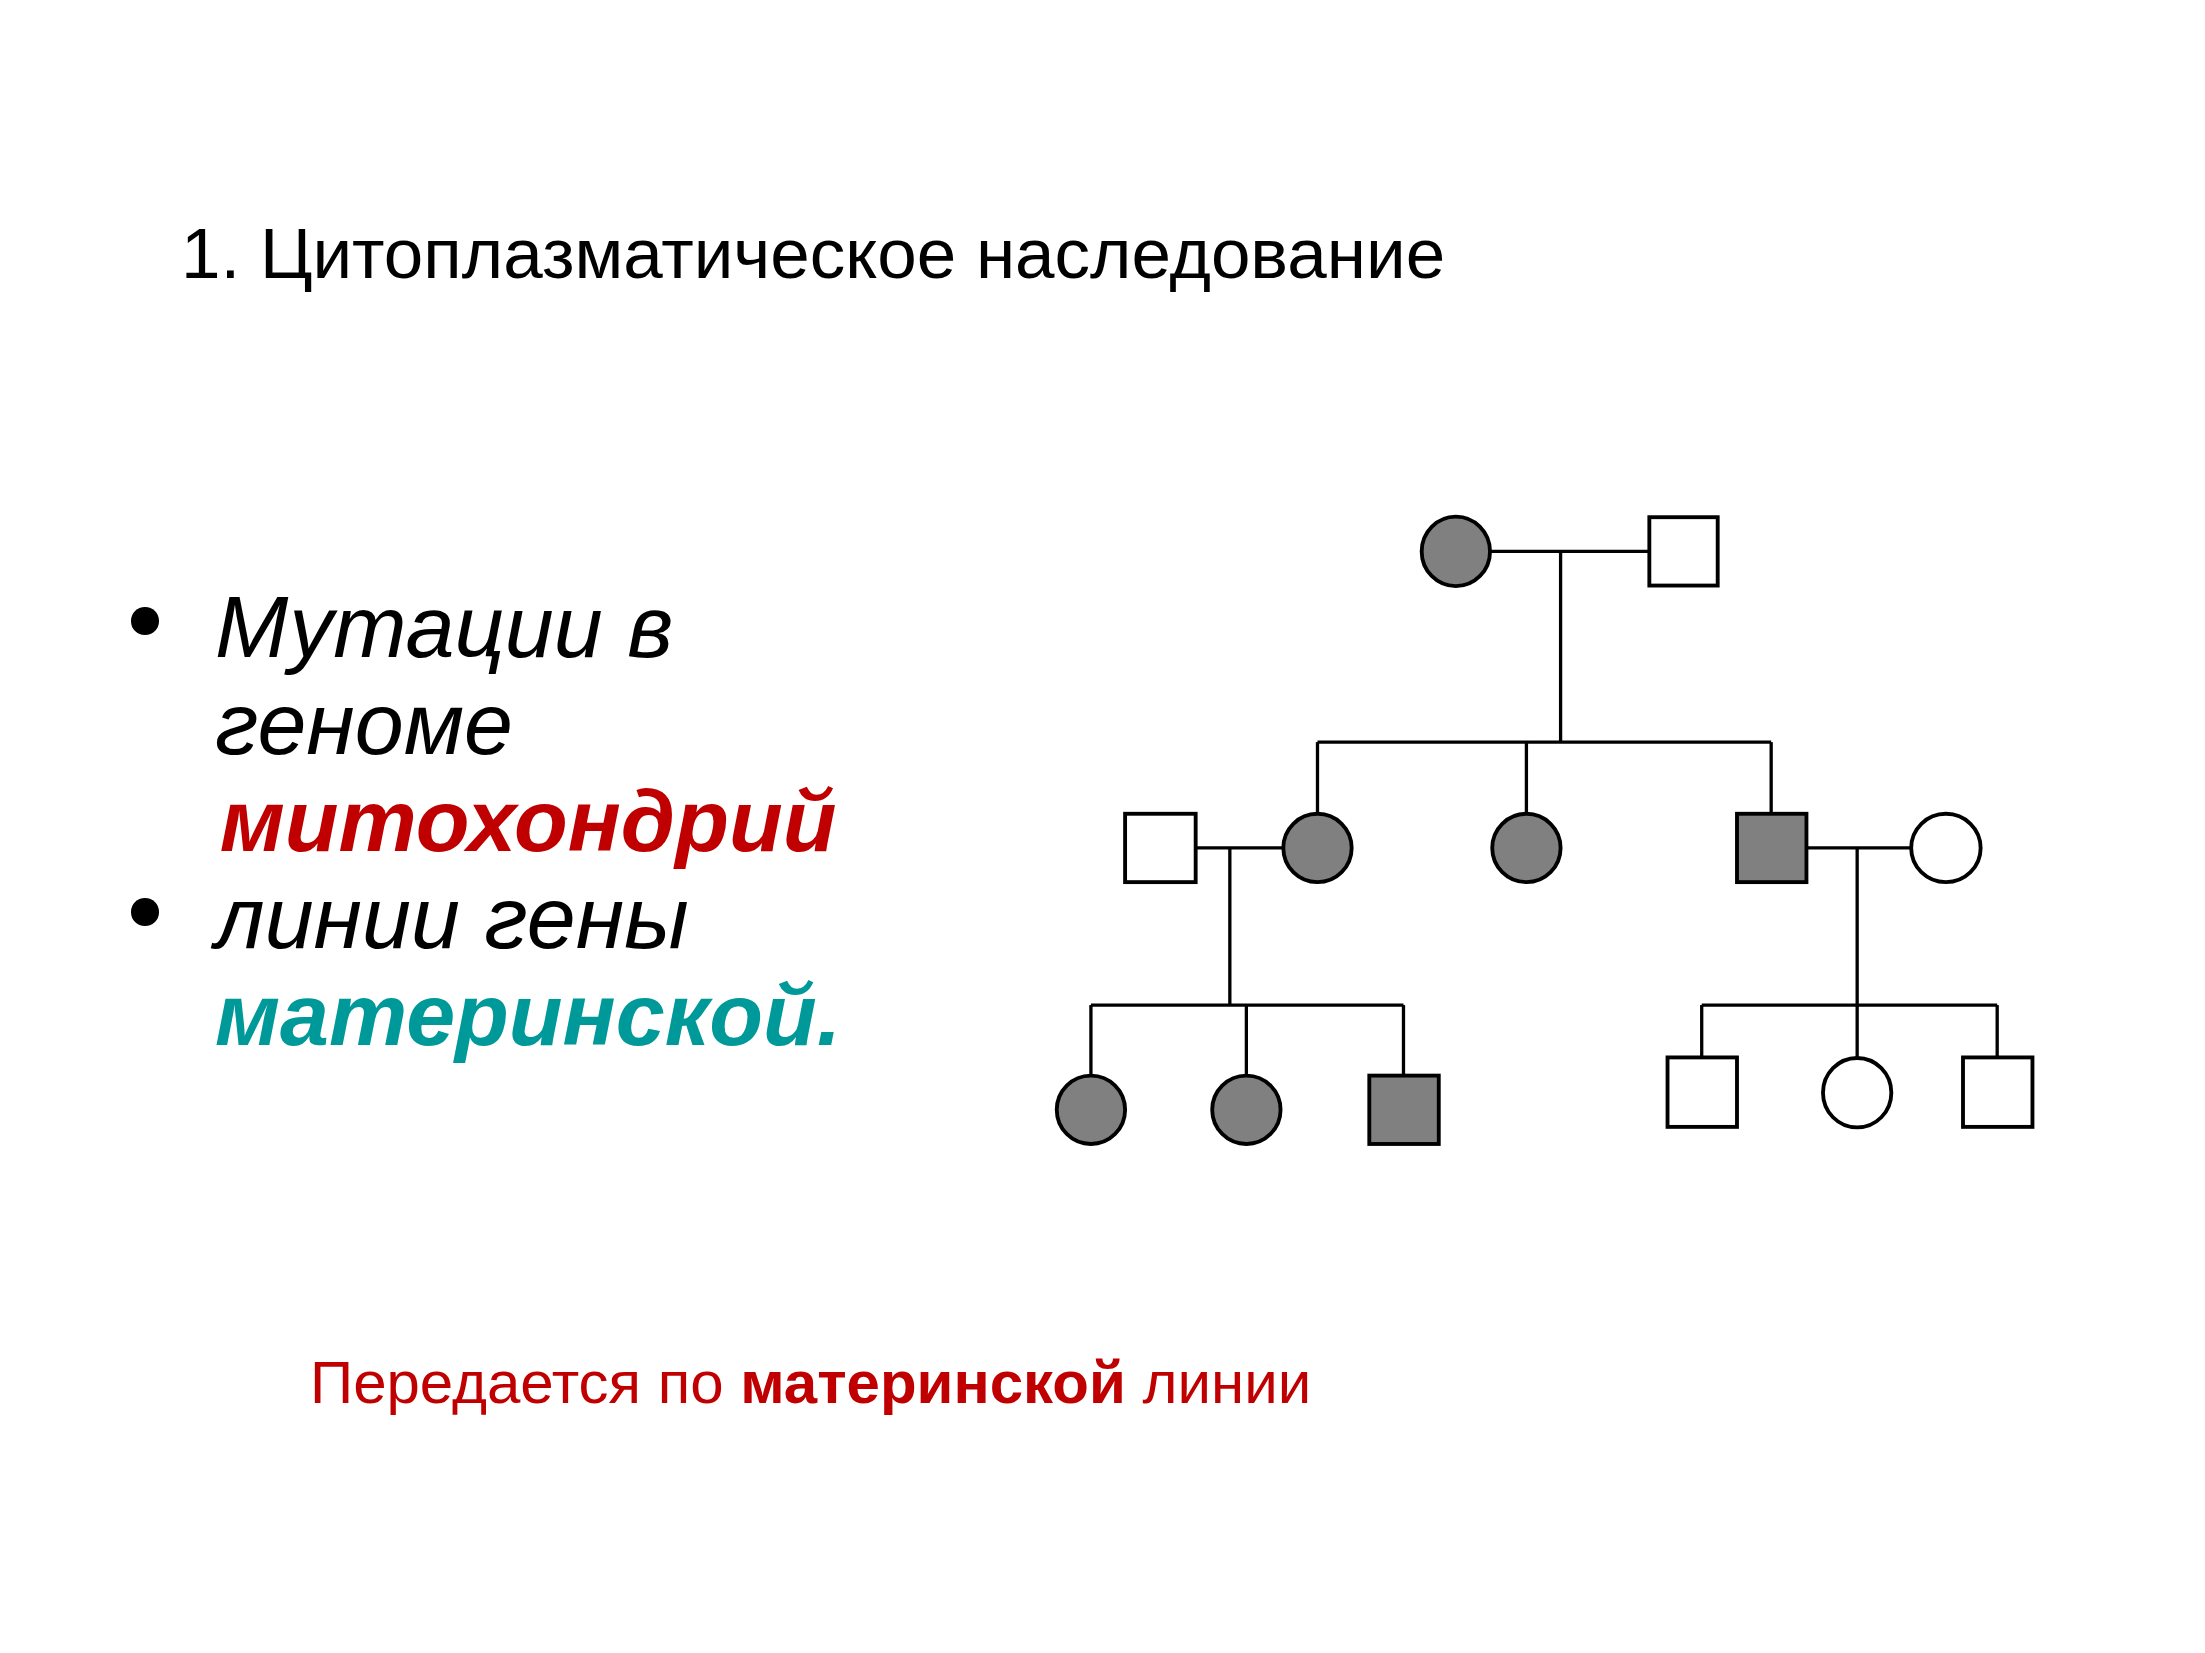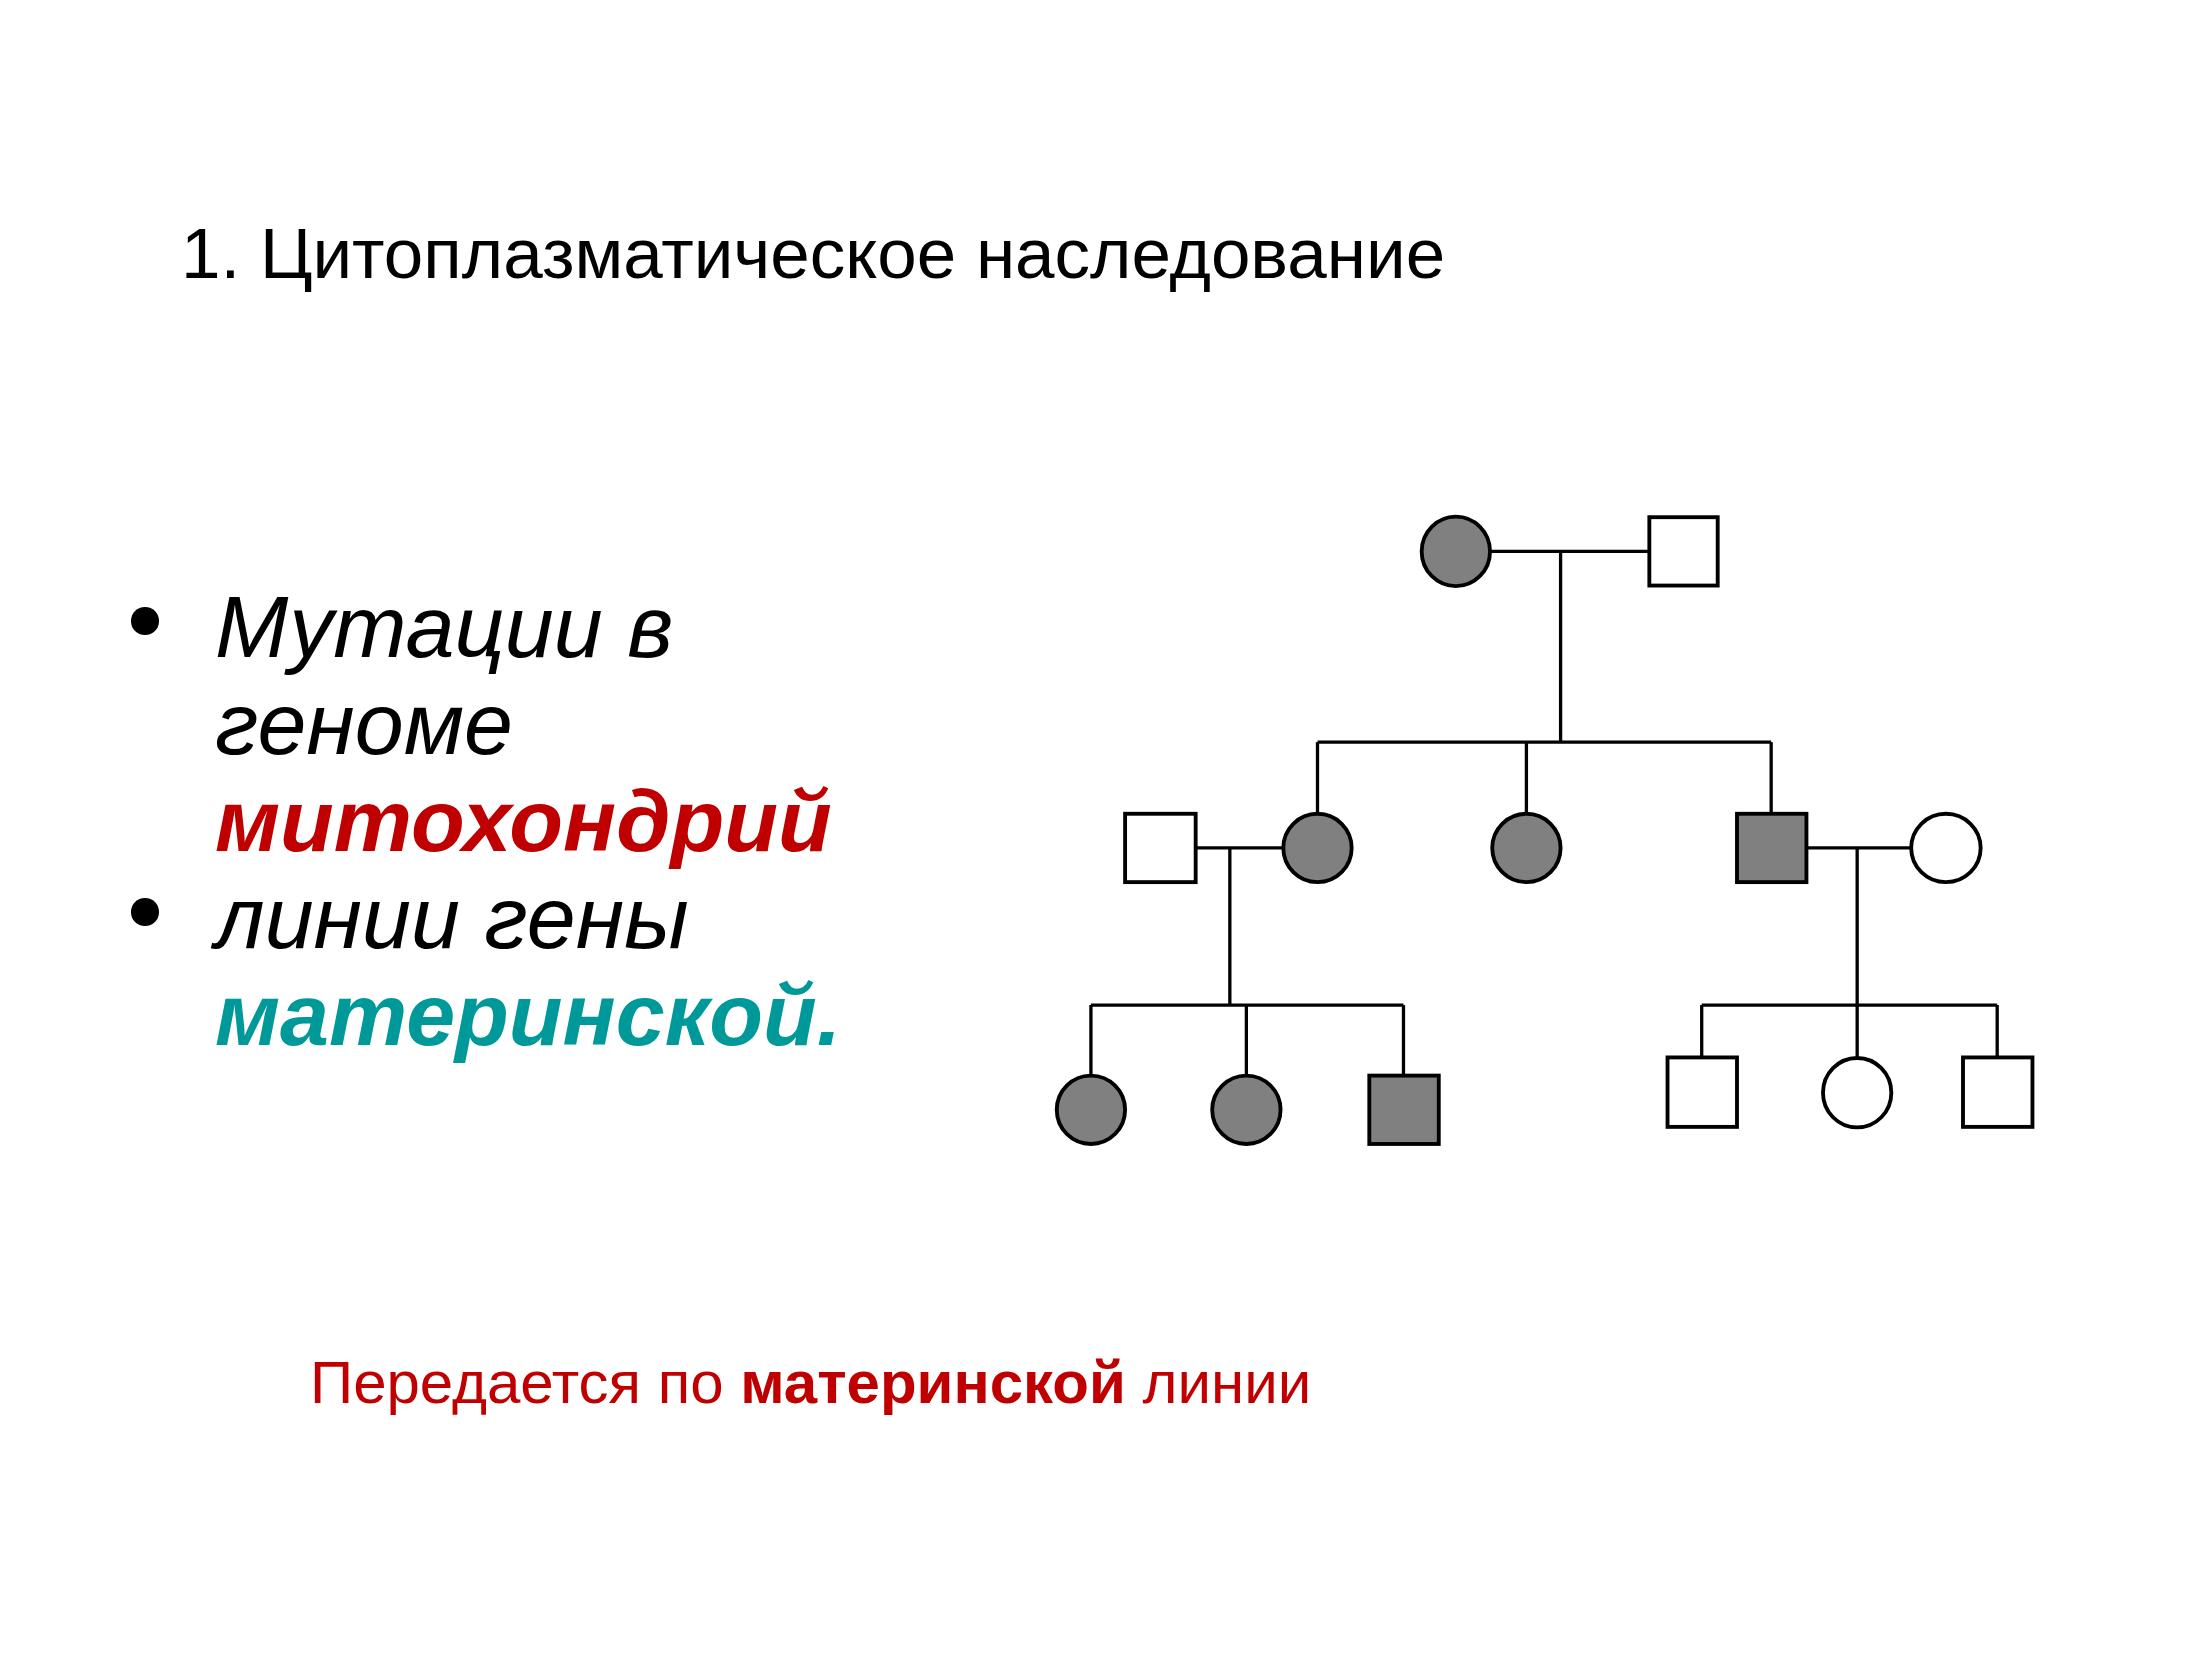--- a/index.html
+++ b/index.html
@@ -2,21 +2,21 @@
 <html style="font-size:8.8px"><head>
 <meta charset="utf-8">
 <style>
   html, body { margin:0; padding:0; background:#ffffff; }
   body { width:2205px; height:1654px; position:relative; overflow:hidden; font-family:"Liberation Sans", sans-serif; }
   .title { position:absolute; left:181px; top:218px; font-size:71px; color:#000; white-space:nowrap; line-height:1; }
   .bullets { position:absolute; left:121px; top:569px; margin:9px; padding:0; list-style:none;font-style:italic; }
   .bullets li { position:relative; padding-left:85px; font-size:88px; line-height:97px; color:#000; }
   .bullets li .dot { position:absolute; left:1.1px; top:29px; width:27.6px; height:27.6px; border-radius:50%; background:#000; }
   .bullets .line { display:block; white-space:nowrap; }
-  .red { color:#C00000; font-weight:bold; }
+  .red { color:#C00000; font-weight:bold;text-align:center; }
   .teal { color:#009999; font-weight:bold; }
   .footer { position:absolute; left:310px; top:1353px; font-size:60px; color:#C00000; white-space:nowrap; line-height:1; }
   .footer .b { font-weight:bold; }
   svg.tree { position:absolute; left:0; top:0; }
 </style>
 </head>
 <body>
 
 <div class="title">1. Цитоплазматическое наследование</div>
 

